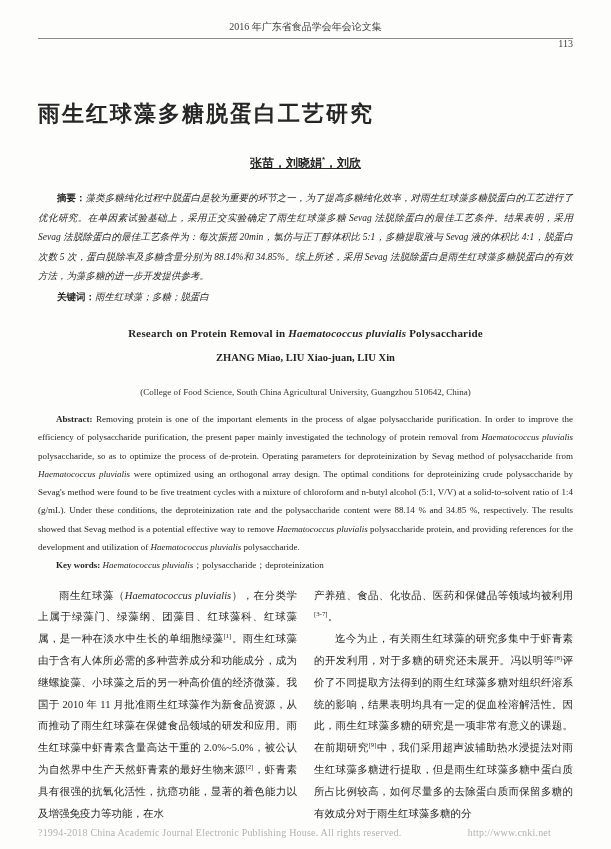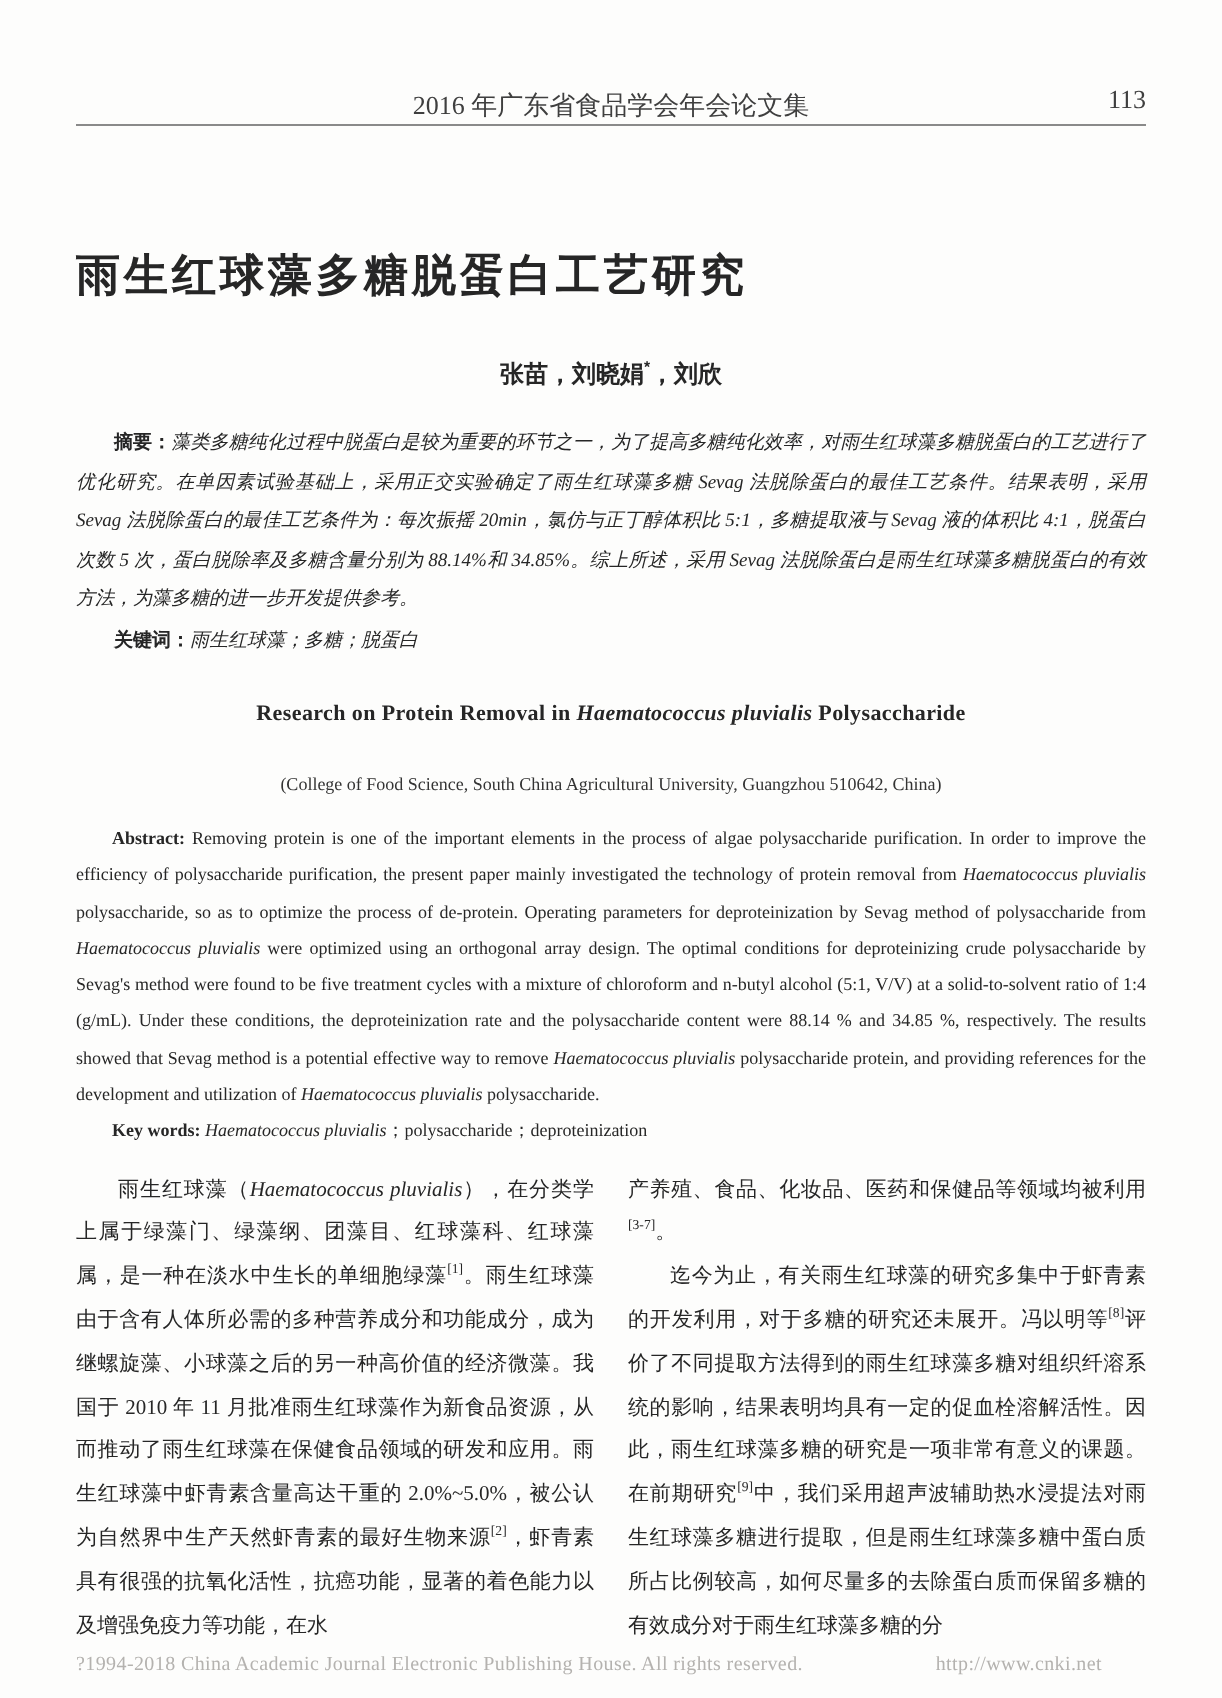--- a/index.html
+++ b/index.html
@@ -10,40 +10,39 @@
     background:#fdfdfc;
     color:#262626;
     font-family:"Liberation Serif","DejaVu Serif",serif;
     overflow:hidden;
     box-sizing:border-box;
     padding:0 38px;
   }
   
   .page-header{
     position:relative;
-    padding-top:8px;
+    padding-top:20px;
     height:15px;
-    font-size:13px;
+    font-size:10px;
     color:#3f3f3f;
-    margin-top:36px;
   }
   .header-title{position:absolute;left:0;right:0;text-align:center;}
-  .header-page-num{position:absolute;right:0;top:6px;}
+  .header-page-num{position:absolute;right:0;top:38px;}
   .header-rule{border:none;border-top:1px solid #8a8a8a;margin:3px 0 0 0;}
   
   .title-cn{
     margin:60px 0 0 0;
     text-align:left;
     font-family:"Liberation Sans","DejaVu Sans",sans-serif;
     font-size:22px;font-weight:bold;letter-spacing:2px;
   }
   .authors-cn{
     margin-top:26px;text-align:center;
     font-family:"Liberation Sans","DejaVu Sans",sans-serif;
-    font-size:12px;font-weight:600;
+    font-size:12px;font-weight:600;text-decoration:underline;
   }
   .affiliation-cn{
     margin-top:11px;text-align:center;
     font-size:11px;font-style:italic;
   }
   
   .abstract-cn{
     margin:16px 0 0 0;
     font-size:9.5px;line-height:19.5px;
     text-align:justify;text-indent:2em;
@@ -98,20 +97,21 @@
   <h1 class="title-cn">雨生红球藻多糖脱蛋白工艺研究</h1>
 
   <div class="authors-cn"><span>张苗，刘晓娟</span><sup>*</sup><span>，刘欣</span></div>
 
 
   <p class="abstract-cn"><span class="lbl" style="font-weight: bold;">摘要：</span><span>藻类多糖纯化过程中脱蛋白是较为重要的环节之一，为了提高多糖纯化效率，对雨生红球藻多糖脱蛋白的工艺进行了优化研究。在单因素试验基础上，采用正交实验确定了雨生红球藻多糖 Sevag 法脱除蛋白的最佳工艺条件。结果表明，采用 Sevag 法脱除蛋白的最佳工艺条件为：每次振摇 20min，氯仿与正丁醇体积比 5:1，多糖提取液与 Sevag 液的体积比 4:1，脱蛋白次数 5 次，蛋白脱除率及多糖含量分别为 88.14%和 34.85%。综上所述，采用 Sevag 法脱除蛋白是雨生红球藻多糖脱蛋白的有效方法，为藻多糖的进一步开发提供参考。</span></p>
   <p class="keywords-cn"><span class="lbl" style="font-weight: bold;">关键词：</span><span>雨生红球藻；多糖；脱蛋白</span></p>
 
   <h2 class="title-en"><span>Research on Protein Removal in </span><span style="font-style: italic;">Haematococcus pluvialis</span><span> Polysaccharide</span></h2>
 
+  <div class="authors-en">ZHANG Miao, LIU Xiao-juan, LIU Xin</div>
 
   <div class="affiliation-en">(College of Food Science, South China Agricultural University, Guangzhou 510642, China)</div>
 
   <p class="abstract-en"><span style="font-weight: bold;">Abstract:</span><span>  Removing protein is one of the important elements in the process of algae polysaccharide purification. In order to improve the efficiency of polysaccharide purification, the present paper mainly investigated the technology of protein removal from </span><span style="font-style: italic;">Haematococcus pluvialis</span><span> polysaccharide, so as to optimize the process of de-protein. Operating parameters for deproteinization by Sevag method of polysaccharide from </span><span style="font-style: italic;">Haematococcus pluvialis</span><span> were optimized using an orthogonal array design. The optimal conditions for deproteinizing crude polysaccharide by Sevag's method were found to be five treatment cycles with a mixture of chloroform and n-butyl alcohol (5:1, V/V) at a solid-to-solvent ratio of 1:4 (g/mL). Under these conditions, the deproteinization rate and the polysaccharide content were 88.14 % and 34.85 %, respectively. The results showed that Sevag method is a potential effective way to remove </span><span style="font-style: italic;">Haematococcus pluvialis</span><span> polysaccharide protein, and providing references for the development and utilization of </span><span style="font-style: italic;">Haematococcus pluvialis</span><span> polysaccharide.</span></p>
   <p class="keywords-en"><span style="font-weight: bold;">Key words:</span><span>  </span><span style="font-style: italic;">Haematococcus pluvialis</span><span>；polysaccharide；deproteinization</span></p>
 
   <div class="body-columns">
     <div class="col col-left">
       <p class="body-p indent"><span>雨生红球藻（</span><span style="font-style: italic;">Haematococcus pluvialis</span><span>），在分类学上属于绿藻门、绿藻纲、团藻目、红球藻科、红球藻属，是一种在淡水中生长的单细胞绿藻</span><sup>[1]</sup><span>。雨生红球藻由于含有人体所必需的多种营养成分和功能成分，成为继螺旋藻、小球藻之后的另一种高价值的经济微藻。我国于 2010 年 11 月批准雨生红球藻作为新食品资源，从而推动了雨生红球藻在保健食品领域的研发和应用。雨生红球藻中虾青素含量高达干重的 2.0%~5.0%，被公认为自然界中生产天然虾青素的最好生物来源</span><sup>[2]</sup><span>，虾青素具有很强的抗氧化活性，抗癌功能，显著的着色能力以及增强免疫力等功能，在水</span></p>
 

